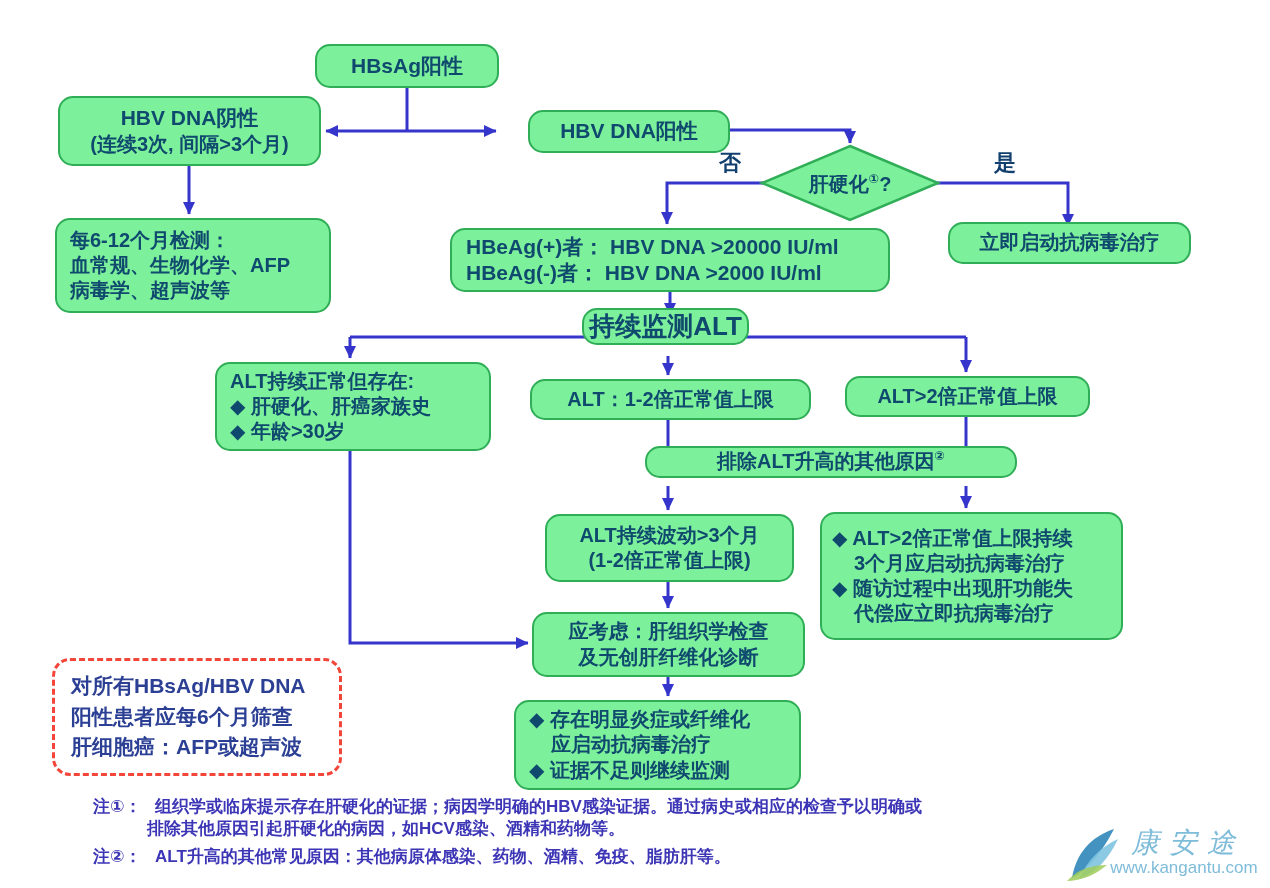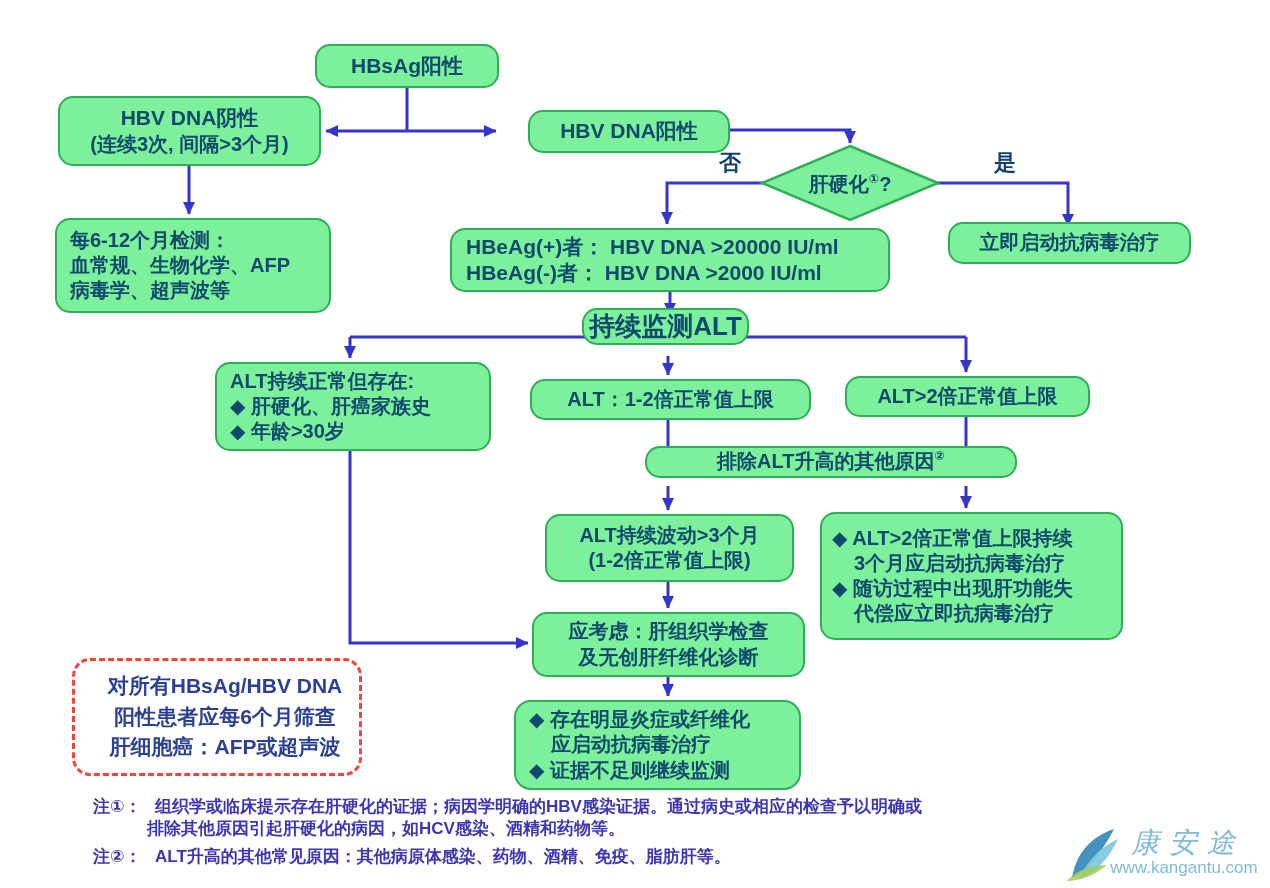--- a/index.html
+++ b/index.html
@@ -163,27 +163,27 @@
     <div class="ind">3个月应启动抗病毒治疗</div>
     <div>◆ 随访过程中出现肝功能失</div>
     <div class="ind">代偿应立即抗病毒治疗</div>
   </div>
 
   <div class="node" style="left:532px;top:612px;width:273px;height:65px;font-size:20px;">
     <div>应考虑：肝组织学检查</div>
     <div>及无创肝纤维化诊断</div>
   </div>
 
-  <div class="node left" style="left:514px;top:700px;width:287px;height:90px;font-size:20px;padding-left:13px;border-radius:17px;">
+  <div class="node left" style="left:514px;top:700px;width:287px;height:90px;font-size:20px;padding-left:13px;">
     <div>◆ 存在明显炎症或纤维化</div>
     <div class="ind">应启动抗病毒治疗</div>
     <div>◆ 证据不足则继续监测</div>
   </div>
 
-  <div class="dashed-box" style="left:72px;top:658px;width:290px;height:118px;align-items:center;">
+  <div class="dashed-box" style="left:52px;top:658px;width:290px;height:118px;">
     <div>对所有HBsAg/HBV DNA</div>
     <div>阳性患者应每6个月筛查</div>
     <div>肝细胞癌：AFP或超声波</div>
   </div>
 
   <div class="notes">
     <div class="note-row">
       <span class="note-label">注①：</span>
       <span>组织学或临床提示存在肝硬化的证据；病因学明确的HBV感染证据。通过病史或相应的检查予以明确或</span>
     </div>

